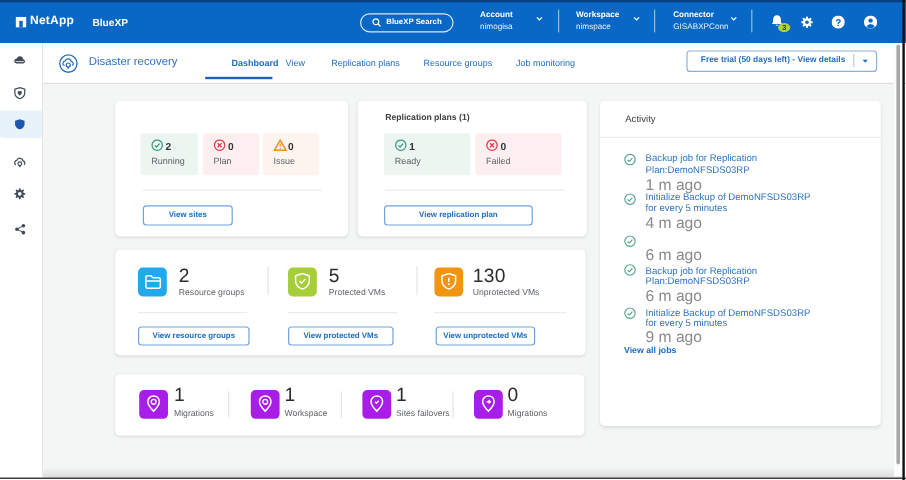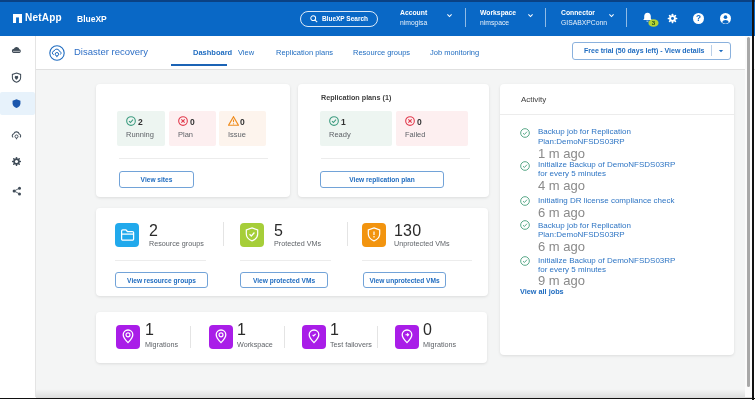--- a/index.html
+++ b/index.html
@@ -315,21 +315,21 @@
     <div class="bignum" style="left:141px; top:9px;">1</div>
     <div class="slabel" style="left:141px; top:28px;">Workspace</div>
     <div class="vdiv" style="left:188px; top:14px; height:22px;"></div>
 
     <div class="icsq" style="left:206px; top:13px; background:#a91de8;"></div>
     <svg class="abs" style="left:212px; top:17px;" width="12" height="15" viewBox="0 0 12 15">
         <path d="M6 1 C3.2 1 1.2 3 1.2 5.8 C1.2 8.7 4 11.6 6 13.6 C8 11.6 10.8 8.7 10.8 5.8 C10.8 3 8.8 1 6 1 Z" fill="none" stroke="#fff" stroke-width="1.3"></path>
         <path d="M4.6 5.9 L5.7 7 L7.6 4.9" fill="none" stroke="#fff" stroke-width="1.2"></path>
       </svg>
     <div class="bignum" style="left:234px; top:9px;">1</div>
-    <div class="slabel" style="left:234px; top:28px;">Test failovers</div>
+    <div class="slabel" style="left:234px; top:28px;">Sites failovers</div>
     <div class="vdiv" style="left:281px; top:14px; height:22px;"></div>
 
     <div class="icsq" style="left:299px; top:13px; background:#a91de8;"></div>
     <svg class="abs" style="left:305px; top:17px;" width="12" height="15" viewBox="0 0 12 15">
         <path d="M6 1 C3.2 1 1.2 3 1.2 5.8 C1.2 8.7 4 11.6 6 13.6 C8 11.6 10.8 8.7 10.8 5.8 C10.8 3 8.8 1 6 1 Z" fill="none" stroke="#fff" stroke-width="1.3"></path>
         <path d="M4.5 5.8 L7.5 5.8 M6.2 4.4 L7.6 5.8 L6.2 7.2" fill="none" stroke="#fff" stroke-width="1.1"></path>
       </svg>
     <div class="bignum" style="left:327px; top:9px;">0</div>
     <div class="slabel" style="left:327px; top:28px;">Migrations</div>
   </div>
@@ -349,21 +349,20 @@
         <circle cx="6" cy="6" r="5.2" fill="none" stroke="#4aa17e" stroke-width="1.1"></circle>
         <path d="M3.6 6.2 L5.3 7.8 L8.4 4.4" fill="none" stroke="#4aa17e" stroke-width="1.1"></path>
       </svg>
     <div class="aitem" style="top:75.8px;">Initialize Backup of DemoNFSDS03RP<br>for every 5 minutes</div>
     <div class="atime" style="top:94.3px;">4 m ago</div>
 
     <svg class="acheck" style="top:111.5px;" viewBox="0 0 12 12">
         <circle cx="6" cy="6" r="5.2" fill="none" stroke="#4aa17e" stroke-width="1.1"></circle>
         <path d="M3.6 6.2 L5.3 7.8 L8.4 4.4" fill="none" stroke="#4aa17e" stroke-width="1.1"></path>
       </svg>
-    <div class="aitem" style="top:111.5px;">Initiating DR license compliance check</div>
     <div class="atime" style="top:121.1px;">6 m ago</div>
 
     <svg class="acheck" style="top:136px;" viewBox="0 0 12 12">
         <circle cx="6" cy="6" r="5.2" fill="none" stroke="#4aa17e" stroke-width="1.1"></circle>
         <path d="M3.6 6.2 L5.3 7.8 L8.4 4.4" fill="none" stroke="#4aa17e" stroke-width="1.1"></path>
       </svg>
     <div class="aitem" style="top:136.7px;">Backup job for Replication<br>Plan:DemoNFSDS03RP</div>
     <div class="atime" style="top:155px;">6 m ago</div>
 
     <svg class="acheck" style="top:171.6px;" viewBox="0 0 12 12">

